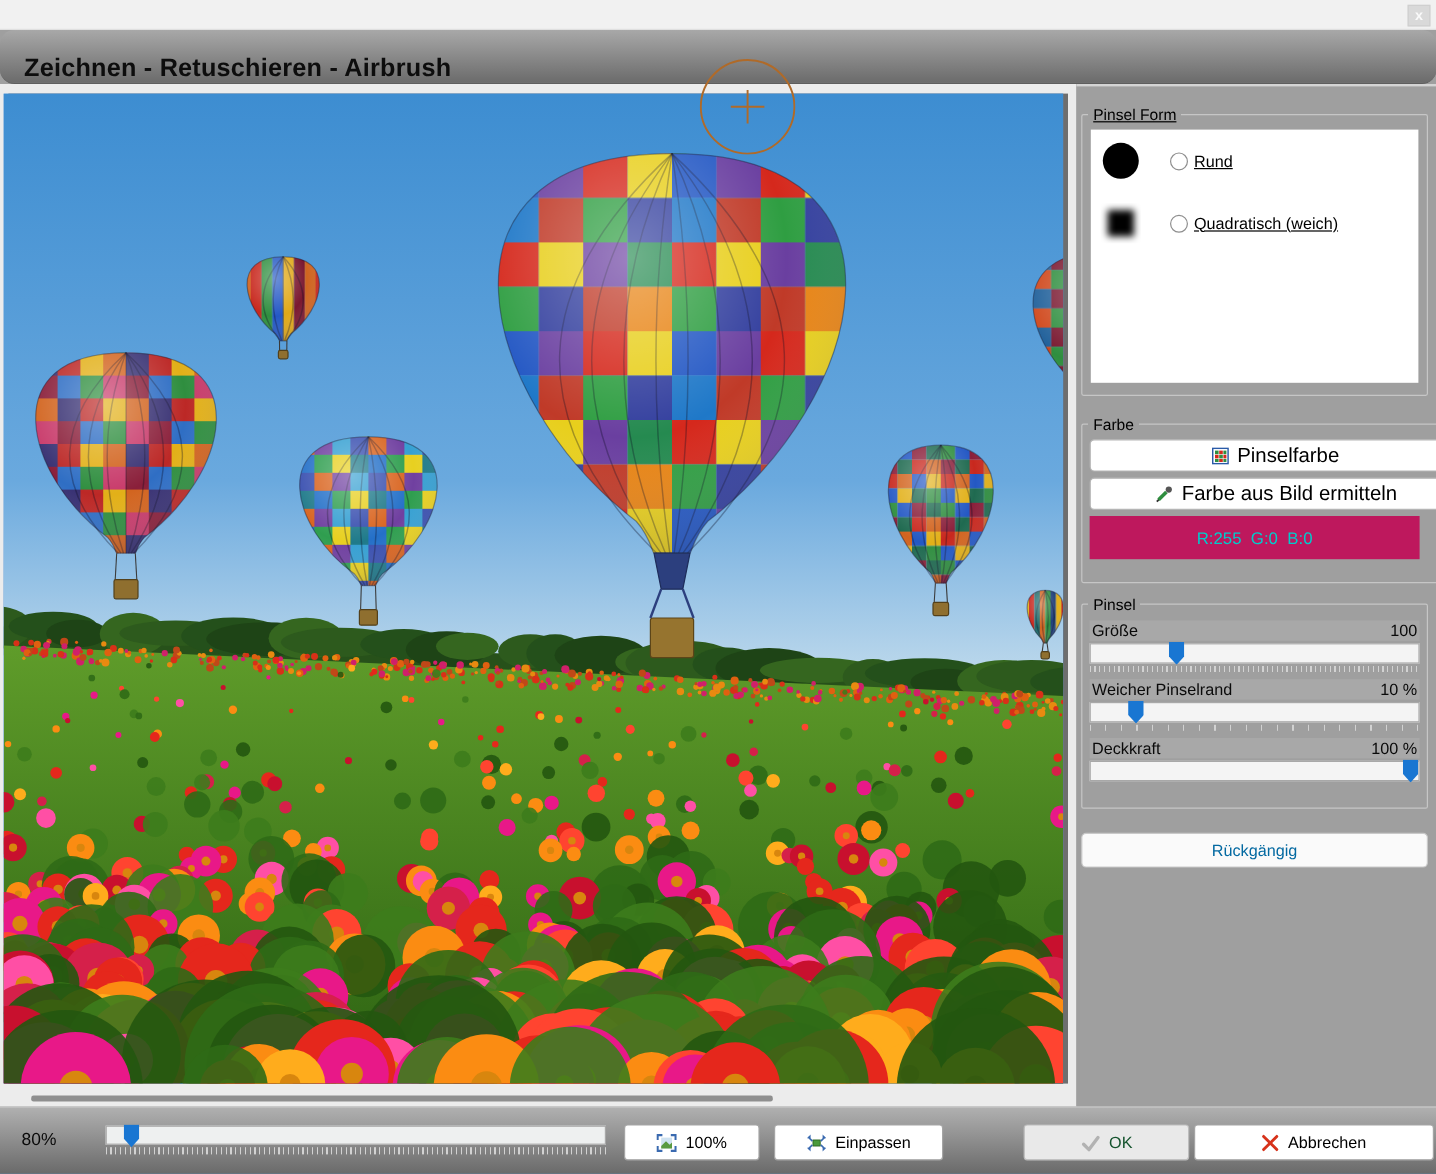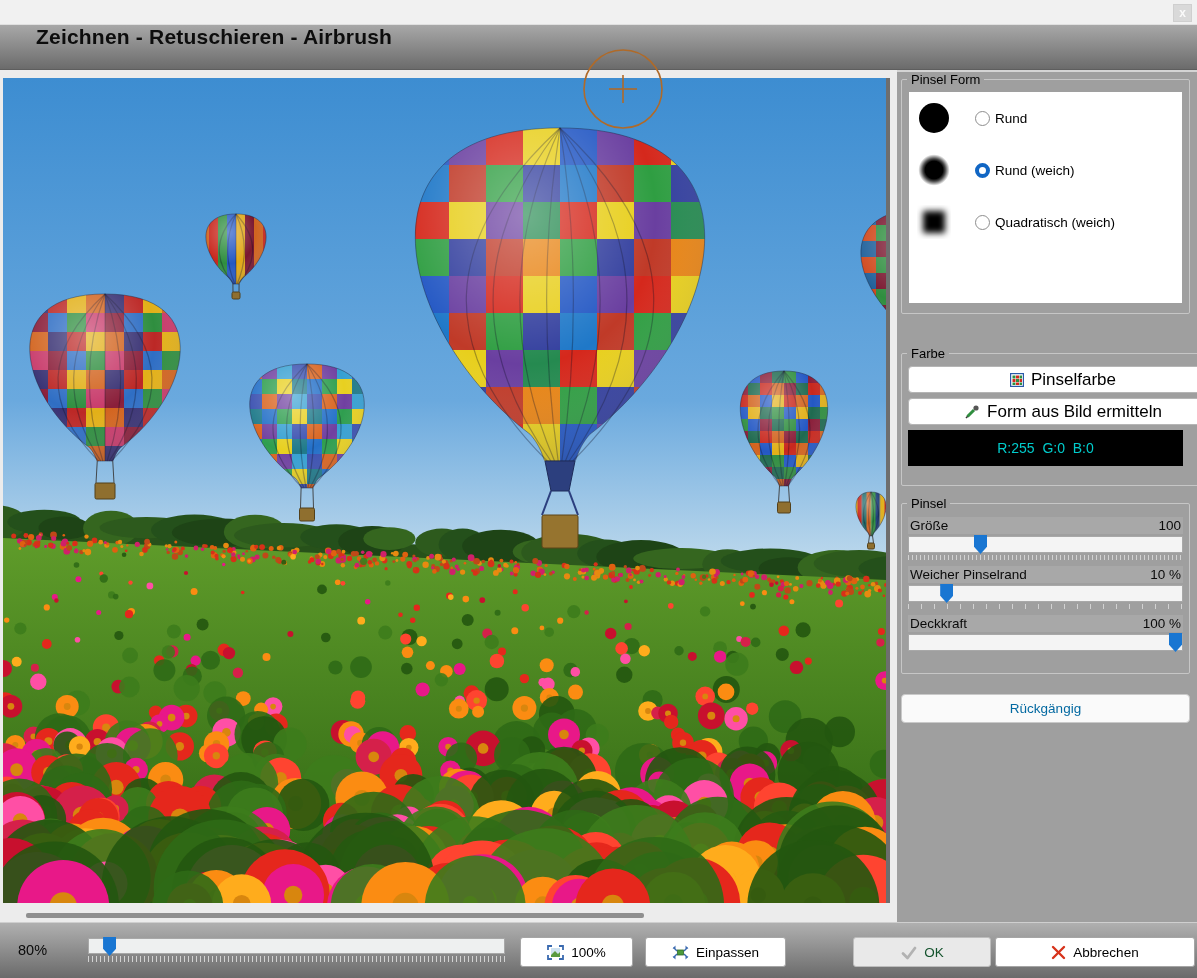--- a/index.html
+++ b/index.html
@@ -8,39 +8,39 @@
          outline:1px solid #7a7a7a; }
 
   
   .top-strip { position:absolute; left:0; top:0; width:1197px; height:25px; background:#f1f1f1;
                border-bottom:1px solid #e0e0e0; }
   .close-btn { position:absolute; right:5px; top:4px; width:19px; height:18px; background:#d9d9d9;
                border:1px solid #cfcfcf; color:#fafafa; font-size:12px; font-weight:bold;
                display:flex; align-items:center; justify-content:center; line-height:1; }
   .title-bar { position:absolute; left:0; top:25px; width:1197px; height:45px;
                background:linear-gradient(#a8a8a8,#6b6b6b); border-bottom:1px solid #5e5e5e;
-               display:flex; align-items:flex-start; padding-left:36px; }
+               display:flex; align-items:flex-end; padding-left:20px;border-radius:12px; }
   .title-bar h1 { font-size:21px; font-weight:bold; color:#0d0d0d; letter-spacing:.2px; }
 
   
   .canvas-frame { position:absolute; left:0; top:70px; width:897px; height:852px; background:#ececec; }
   .image-wrap { position:absolute; left:3px; top:8px; width:883px; height:825px;
                 box-shadow:4px 0 0 #6e6e6e; background:#4a92d6; overflow:hidden; }
   .image-wrap svg { display:block; }
   .hscroll-thumb { position:absolute; left:26px; top:843px; width:618px; height:5px;
                    background:#8f8f8f; border-radius:2px; }
   .brush-cursor { position:absolute; left:583px; top:-21px; width:80px; height:80px; z-index:30;
                   pointer-events:none; }
 
   
   .side-panel { position:absolute; left:897px; top:70px; width:300px; height:852px;
                 background:#9f9f9f; border-top:2px solid #d4d4d4; }
   fieldset { position:absolute; left:4px; width:289px; border:1px solid #c6c6c6; border-radius:2px; }
   legend { font-size:13px; color:#000; margin-left:5px; padding:0 4px; }
-  #fs-form { top:0; height:242px; }
+  #fs-form { top:16px; height:242px;text-decoration:underline; }
   #fs-color { top:274px; height:140px; }
   #fs-brush { top:424px; height:178px; }
 
   .shape-box { background:#fff; margin:5px 7px 0 7px; height:211px; }
   .shape-row { height:52px; display:flex; align-items:center; padding-left:8px; }
   .shape-icon { width:34px; height:34px; display:flex; align-items:center; justify-content:center;
                 overflow:hidden; }
   .ic-hard-circle { width:30px; height:30px; background:#000; border-radius:50%; }
   .ic-hard-square { width:28px; height:28px; background:#000; }
   .ic-soft-circle { width:34px; height:34px;
@@ -1489,27 +1489,20 @@
       <div class="shape-box">
         <div class="shape-row">
           <span class="shape-icon">
               <span class="ic-hard-circle"></span>
             </span>
           <span class="radio"></span>
           <label>Rund</label>
         </div>
         <div class="shape-row">
           <span class="shape-icon">
-              <span class="ic-soft-circle"></span>
-            </span>
-          <span class="radio sel"></span>
-          <label>Rund (weich)</label>
-        </div>
-        <div class="shape-row">
-          <span class="shape-icon">
               <span class="ic-soft-square"></span>
             </span>
           <span class="radio"></span>
           <label>Quadratisch (weich)</label>
         </div>
       </div>
     </fieldset>
 
     <fieldset id="fs-color">
       <legend>Farbe</legend>
@@ -1527,23 +1520,23 @@
             <rect x="9.5" y="9.5" width="2.5" height="2.5" fill="#2f8e3f"></rect>
         </svg>
         <span>Pinselfarbe</span>
       </button>
       <button class="panel-btn">
         <svg width="16" height="16">
           <line x1="2" y1="14" x2="4.5" y2="11.5" stroke="#333" stroke-width="1.6"></line>
           <line x1="3.5" y1="12.5" x2="10" y2="6" stroke="#2f8e3f" stroke-width="3"></line>
           <circle cx="12" cy="4" r="2.6" fill="#555"></circle>
         </svg>
-        <span>Form aus Bild ermitteln</span>
+        <span>Farbe aus Bild ermitteln</span>
       </button>
-      <div class="swatch" style="background: #000000; color: rgb(0, 204, 204);">
+      <div class="swatch" style="background: #be185d; color: rgb(0, 204, 204);">
         <span>R:255  G:0  B:0</span>
       </div>
     </fieldset>
 
     <fieldset id="fs-brush">
       <legend>Pinsel</legend>
 
       <div class="slider-group">
         <div class="slider-labels">
           <span>Größe</span>

